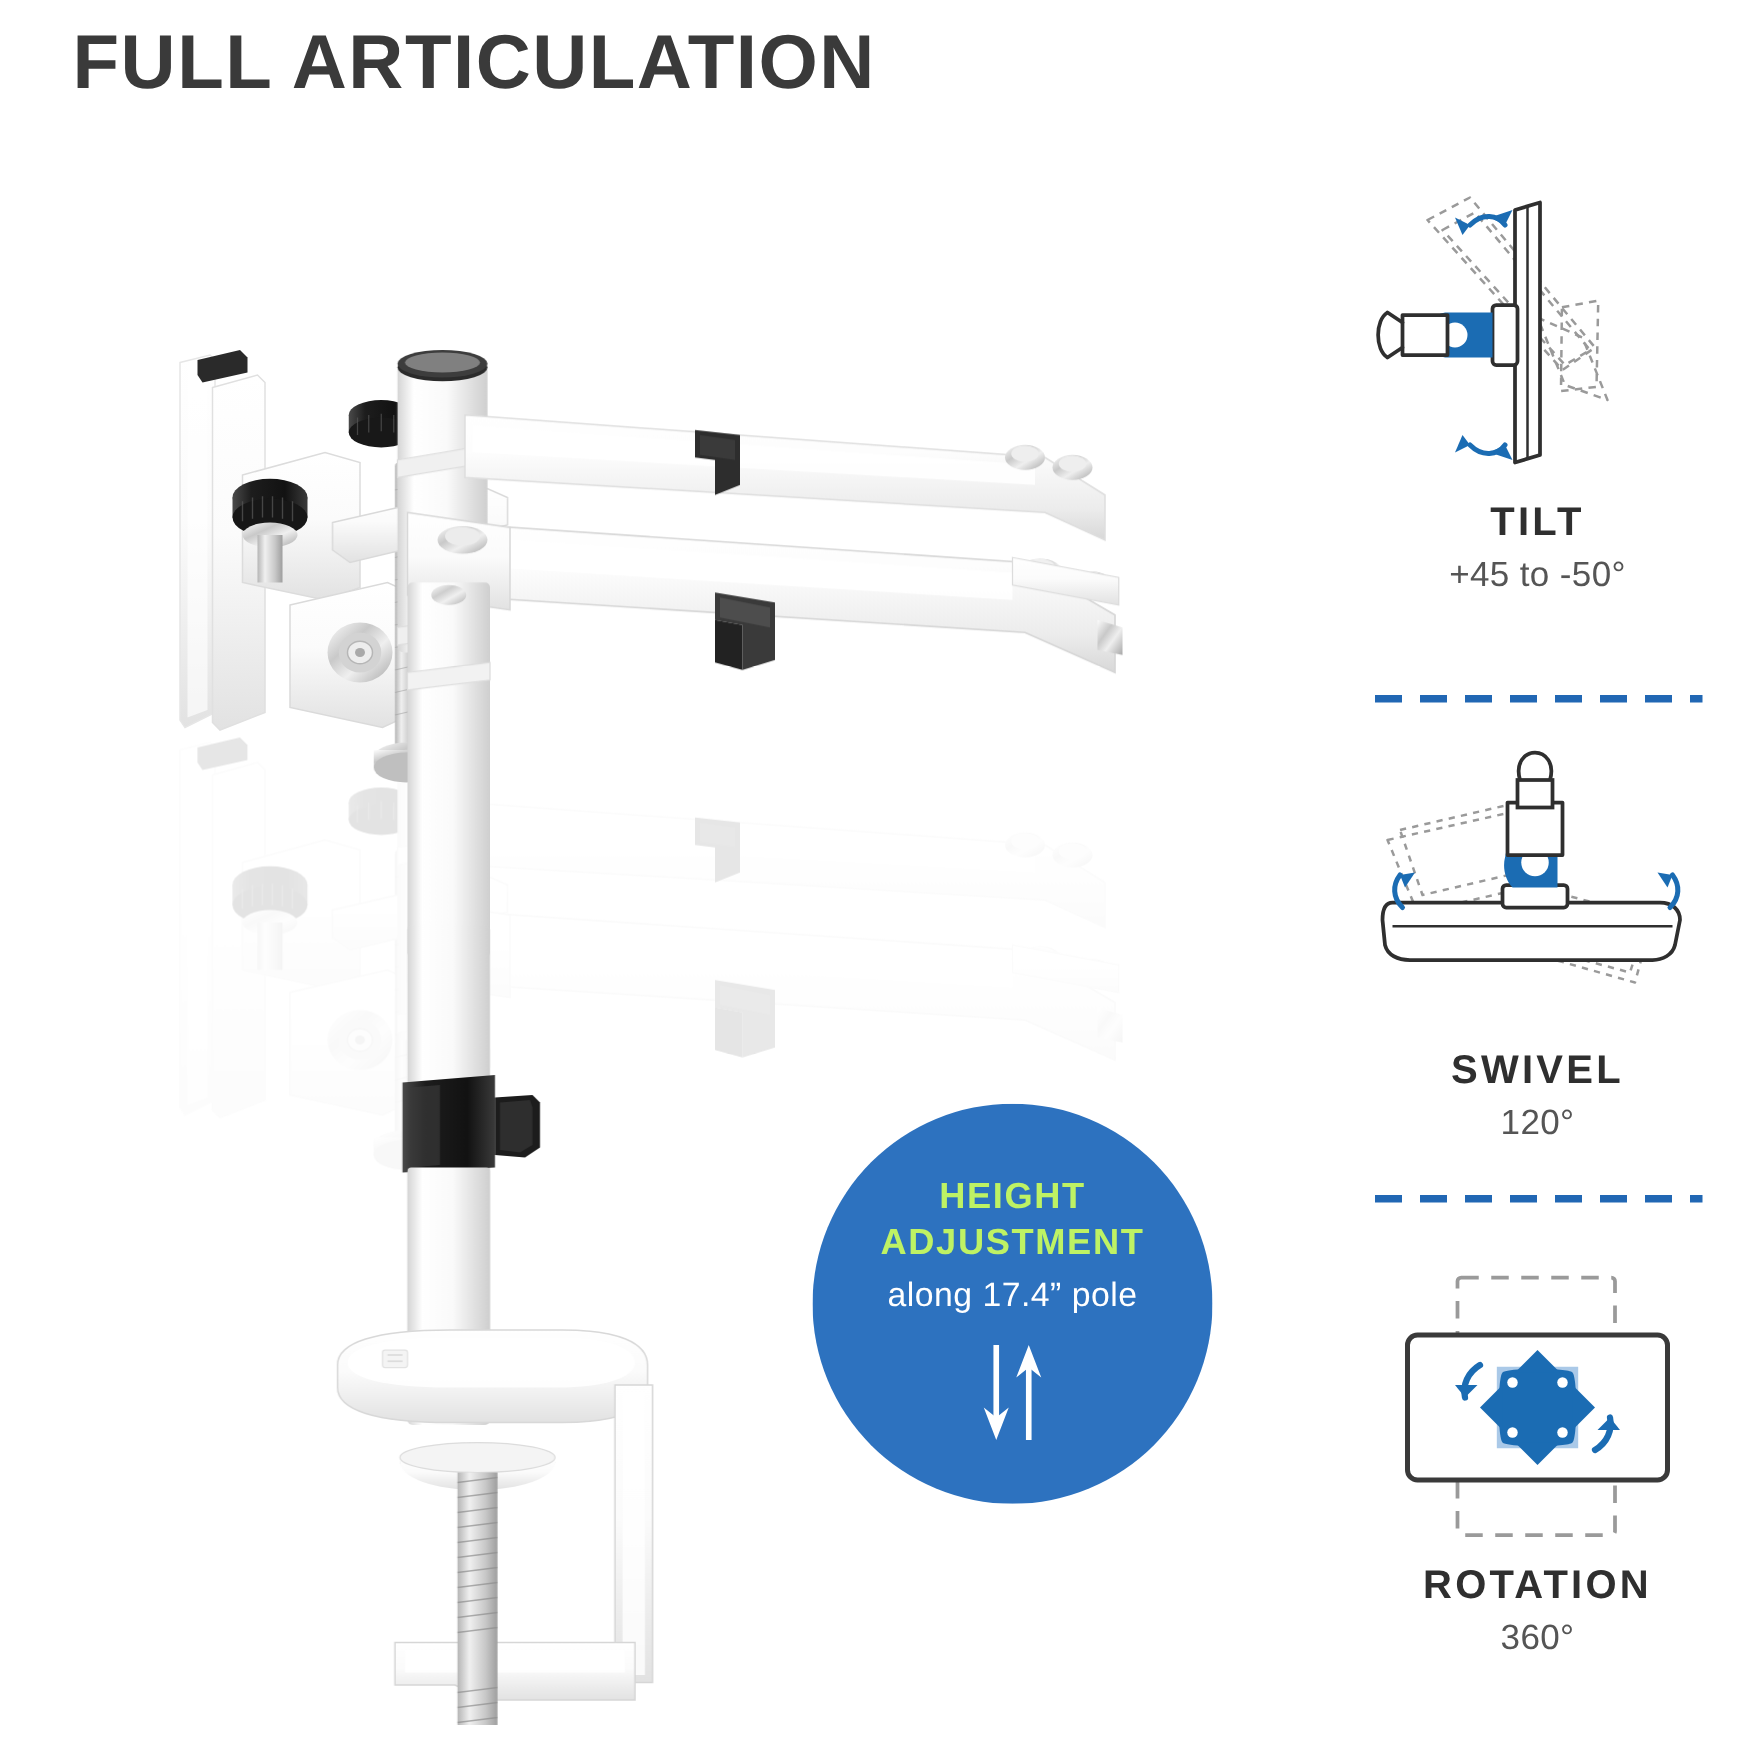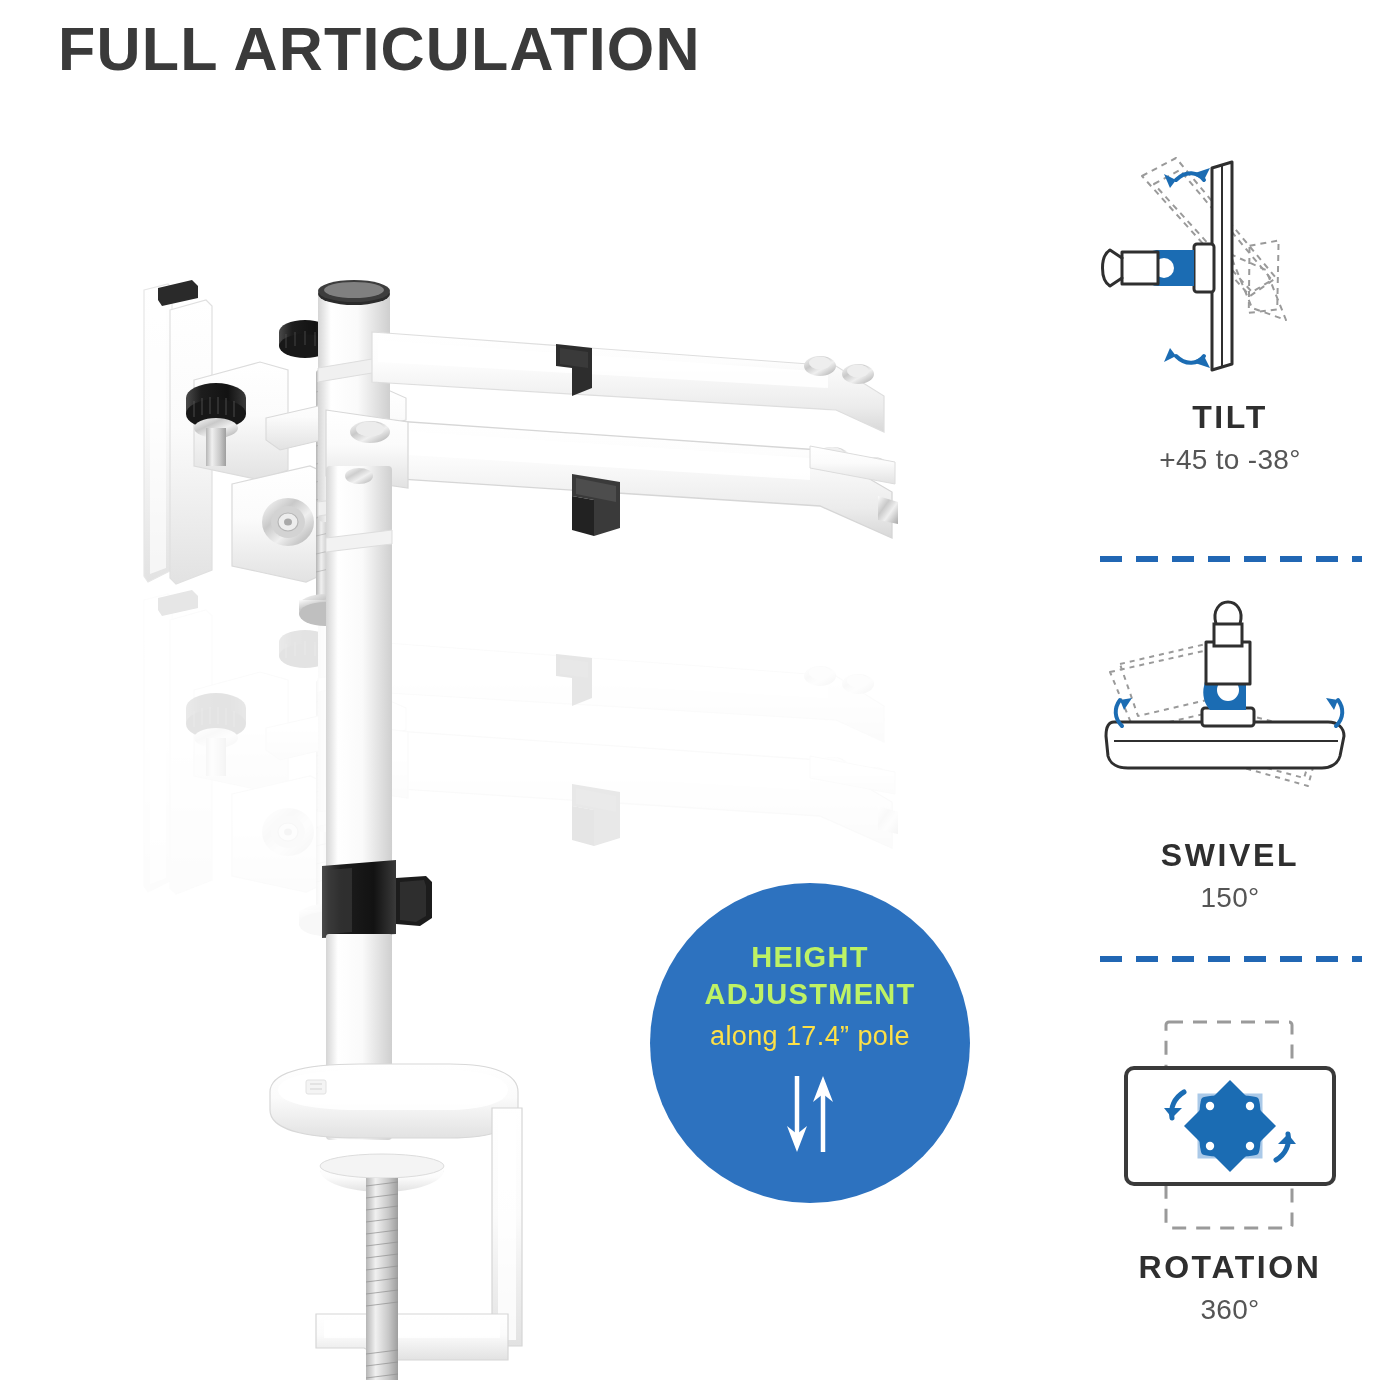--- a/index.html
+++ b/index.html
@@ -73,21 +73,21 @@
   .badge-line-strong {
     color: #bef264;
     font-size: 29px;
     font-weight: 700;
     letter-spacing: 1.3px;
     line-height: 1.28;
     text-align: center;
     white-space: nowrap;
   }
   .badge-line-light {
-    color: #fde047;
+    color: #ffffff;
     font-size: 27px;
     font-weight: 300;
     letter-spacing: 0.4px;
     line-height: 1.3;
     text-align: center;
     margin-top: 6px;
     white-space: nowrap;
   }
   #badge-arrows {
     margin-top: 18px;
@@ -439,21 +439,21 @@
           <path d="M96,30 C106,20 118,22 124,30"></path>
           <path d="M96,206 C106,216 118,214 124,206"></path>
         </g>
         <path d="M124,30 L130,18 L112,24 Z" fill="#1b6cb3"></path>
         <path d="M96,30 L84,24 L90,38 Z" fill="#1b6cb3"></path>
         <path d="M124,206 L130,218 L112,212 Z" fill="#1b6cb3"></path>
         <path d="M96,206 L84,212 L90,198 Z" fill="#1b6cb3"></path>
       </svg>
     </div>
     <div class="feature-title">TILT</div>
-    <div class="feature-value">+45 to -38°</div>
+    <div class="feature-value">+45 to -50°</div>
   </div>
 
   <div class="divider" id="divider-1"></div>
 
   <div class="feature-panel" id="panel-swivel">
     <div class="feature-art">
       <svg width="300" height="230" viewBox="0 0 300 230" xmlns="http://www.w3.org/2000/svg">
 
         <g fill="none" stroke="#9a9a9a" stroke-width="2" stroke-dasharray="5 5" stroke-linejoin="round">
           <path d="M30,74 L128,52 L150,110 L54,132 Z"></path>
@@ -478,21 +478,21 @@
 
         <g fill="none" stroke="#1b6cb3" stroke-width="4" stroke-linecap="round">
           <path d="M42,128 C34,120 34,110 40,102"></path>
           <path d="M256,128 C264,120 264,110 258,102"></path>
         </g>
         <path d="M40,102 L52,100 L44,112 Z" fill="#1b6cb3"></path>
         <path d="M258,102 L246,100 L254,112 Z" fill="#1b6cb3"></path>
       </svg>
     </div>
     <div class="feature-title">SWIVEL</div>
-    <div class="feature-value">150°</div>
+    <div class="feature-value">120°</div>
   </div>
 
   <div class="divider" id="divider-2"></div>
 
   <div class="feature-panel" id="panel-rotation">
     <div class="feature-art">
       <svg width="300" height="250" viewBox="0 0 300 250" xmlns="http://www.w3.org/2000/svg">
 
         <rect x="86" y="22" width="126" height="206" rx="3" fill="none" stroke="#9a9a9a" stroke-width="3" stroke-dasharray="14 10"></rect>
 

